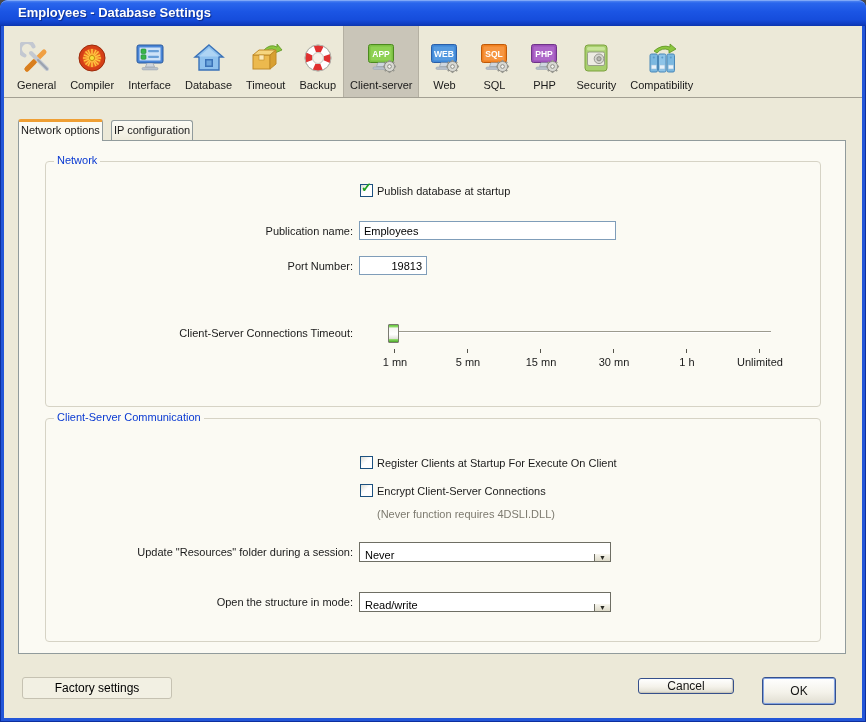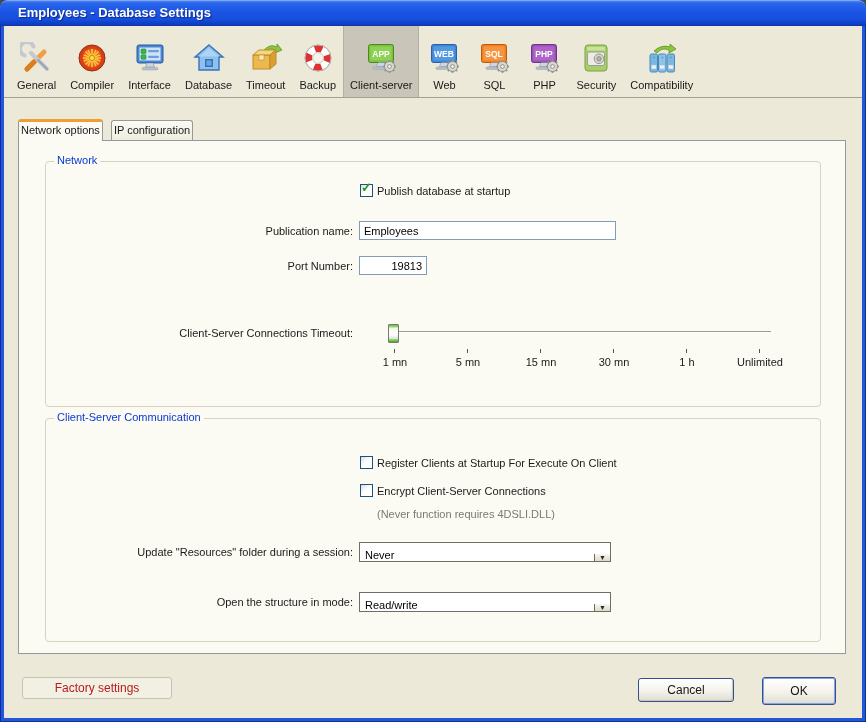--- a/index.html
+++ b/index.html
@@ -75,21 +75,21 @@
     background:linear-gradient(#f8f6ee,#dedbca); display:flex; align-items:center; justify-content:center;
     font-size:7px; color:#2a2a24; }
 
   
   .btn { position:absolute; border:1px solid #36508c; border-radius:3px;
     background:linear-gradient(180deg,#ffffff 0%,#f4f2ea 55%,#e0ddd0 100%);
     font-family:"Liberation Sans",sans-serif; font-size:12px; color:#151515;
     display:flex; align-items:center; justify-content:center; cursor:pointer;
     box-shadow:inset -1px -1px 1px #c9c6b8; }
   .btn.default { box-shadow:inset 0 0 0 1px #84a4e2, inset -1px -1px 1px #b9c9e6; }
-  .btn.disabled { border:1px solid #c6c2b2; background:#f2f0e3; color:#b91c1c;
+  .btn.disabled { border:1px solid #c6c2b2; background:#f2f0e3; color:#000000;
     box-shadow:none; cursor:default; }
 </style>
 </head>
 <body>
 
 <svg width="0" height="0" style="position:absolute" aria-hidden="true">
   <defs>
     <symbol id="gear" viewBox="0 0 16 16">
       <g stroke="#9a9a92" stroke-width="2">
         <line x1="8" y1="1" x2="8" y2="15"></line>
@@ -362,18 +362,18 @@
 
         <div class="rlabel" style="top:455px;">Open the structure in mode:</div>
         <div class="combo" style="left:340px; top:451px;">
           <span class="ctxt">Read/write</span>
           <span class="carrow">▼</span>
         </div>
 
       </div>
 
       <div class="btn disabled" style="left:18px; top:579px; width:150px; height:22px;">Factory settings</div>
-      <div class="btn" style="left:634px; top:580px; width:96px; height:24px;">Cancel</div>
+      <div class="btn" style="left:634px; top:580px; width:96px; height:16px;">Cancel</div>
       <div class="btn default" style="left:758px; top:579px; width:74px; height:28px;">OK</div>
     </div>
 
   </div>
 </div>
 
 </body></html>

